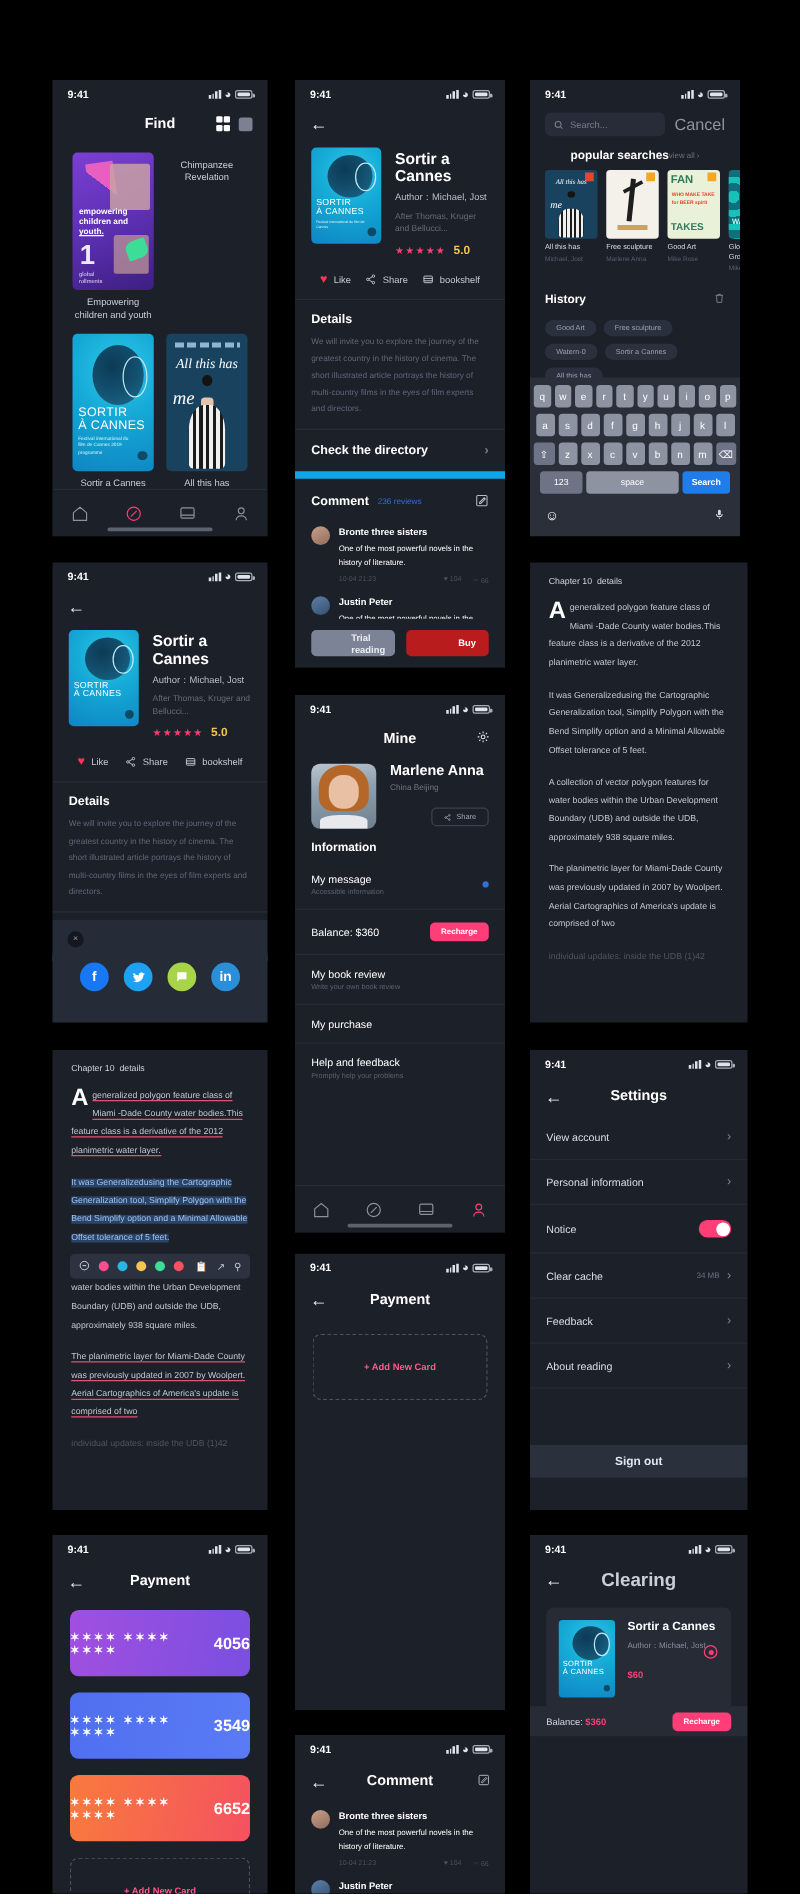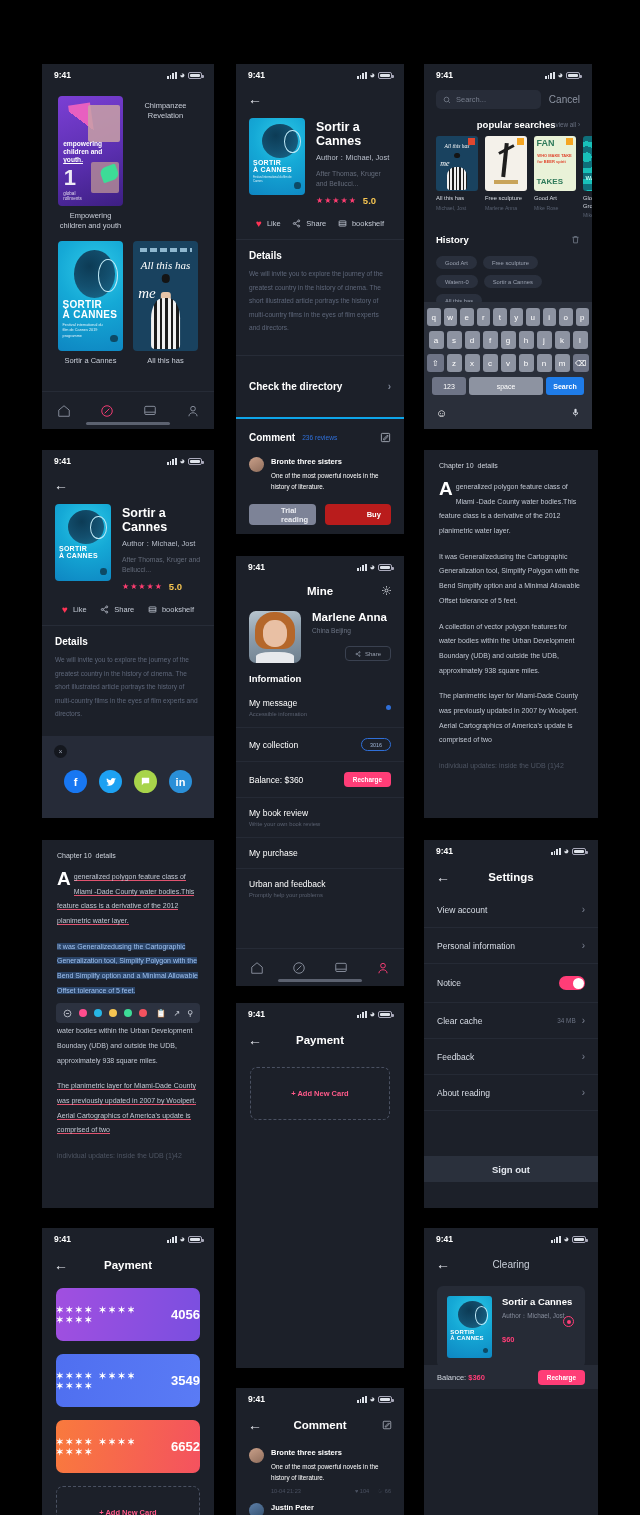--- a/index.html
+++ b/index.html
@@ -68,21 +68,21 @@
   .cov-gor .face::before,.cov-gor .face::after{content:'';position:absolute;top:14%;width:22%;height:30%;background:#1b1b1b;border-radius:50%;}
   .cov-gor .face::before{left:-16%} .cov-gor .face::after{right:-16%}
   .cov-gor .muz { position:absolute; left:50%; top:52%; transform:translateX(-50%); width:30%;height:16%;background:#e4d9cf;border-radius:50%;}
   .cov-gor .ttl { position:absolute; left:0; right:0; bottom:21%; text-align:center; font-size:11px; font-weight:bold; color:#fff; letter-spacing:.5px; line-height:.95;}
   .cov-gor .tag { position:absolute; left:50%; transform:translateX(-50%); bottom:11%; background:#1b1b1b; color:#fff; font-size:4.4px; padding:1.5px 6px; white-space:nowrap;}
   .cov-gor .stamp { position:absolute; right:10%; top:6%; width:16%; height:14%; background:#e9e5dd;}
 
   .cov-sortir { background:radial-gradient(circle at 58% 26%, #2ec9e8 0%, #15a9d6 42%, #0e86c2 100%); }
   .cov-sortir .orb { position:absolute; left:24%; top:8%; width:64%; height:44%; border-radius:50%; background:radial-gradient(circle at 38% 34%, #0c3b55 0%, #134f6e 50%, #1a6d8f 100%); }
   .cov-sortir .ring { position:absolute; right:8%; top:16%; width:30%; height:30%; border:1.5px solid #bfe9f6; border-radius:50%;}
-  .cov-sortir .stxt { position:absolute; left:7%; top:53%; font-size:10px; font-weight:bold; color:#fff; line-height:1.05; letter-spacing:.3px;}
+  .cov-sortir .stxt { position:absolute; left:7%; top:53%; font-size:10px; font-weight:normal; color:#fff; line-height:1.05; letter-spacing:.3px;}
   .cov-sortir .ssub { position:absolute; left:7%; top:74%; right:22%; font-size:3.8px; color:#dff3fb; line-height:1.5;}
   .cov-sortir .badge { position:absolute; right:8%; bottom:8%; width:12%; aspect-ratio:1; background:#0d4a66; border-radius:50%;}
 
   .cov-all { background:#19425f; }
   .cov-all .hdr { position:absolute; left:10%; right:10%; top:6%; height:4px; background:repeating-linear-gradient(to right,#8fb7cf 0 7px, transparent 7px 10px);}
   .cov-all .script { position:absolute; left:8%; right:8%; top:16%; font-family:"Liberation Serif",serif; font-style:italic; font-size:11px; color:#fff; text-align:center; line-height:1.1;}
   .cov-all .me { position:absolute; left:8%; top:40%; font-family:"Liberation Serif",serif; font-style:italic; font-size:15px; color:#fff;}
   .cov-all .head { position:absolute; left:50%; top:30%; transform:translateX(-50%); width:13%; aspect-ratio:1; background:#141414; border-radius:50%;}
   .cov-all .body { position:absolute; left:50%; bottom:2%; transform:translateX(-50%); width:46%; height:46%;
       background:repeating-linear-gradient(to right,#f0f0f0 0 3px, #1b1b1b 3px 5.5px); border-radius:40% 40% 4px 4px;}
@@ -103,22 +103,22 @@
   .stars { margin-top:6px; display:flex; align-items:center; gap:3px;}
   .stars .s { color:#ff3d71; font-size:8px; letter-spacing:1px;}
   .stars .v { color:#f5c451; font-size:9.5px; font-weight:bold; margin-left:3px;}
 
   .actions { display:flex; justify-content:space-between; padding:12px 20px 10px; border-bottom:1px solid #272c37;}
   .act { display:flex; align-items:center; gap:5px; font-size:7.5px; color:#c4cad5;}
   .heart { color:#ff3355; font-size:10px;}
 
   .sect-h { font-size:10px; font-weight:bold; padding:10px 13px 6px;}
   .dtext2 { font-size:6.6px; color:#5e677a; line-height:2.05; padding:0 13px;}
-  .row-link { display:flex; align-items:center; justify-content:space-between; padding:25px 13px;
-      border-top:1px solid #272c37; border-bottom:2px solid #0ea5e9; margin-top:20px;}
+  .row-link { display:flex; align-items:center; justify-content:space-between; padding:11px 13px;
+      border-top:1px solid #272c37; border-bottom:6px solid #0ea5e9; margin-top:8px;}
   .row-link span { font-size:10px; font-weight:bold;}
   .chev { color:#7d8494; font-size:10px;}
 
   .cmt-head { display:flex; align-items:center; padding:10px 13px 2px; }
   .cmt-head b { font-size:10px;}
   .cmt-head em { font-style:normal; font-size:6.6px; color:#2f6fd8; margin-left:7px;}
   .cmt { padding:8px 13px 0; }
   .cmt-row { display:flex; gap:7px;}
   .av { width:15px;height:15px;border-radius:50%; flex:none; background:linear-gradient(150deg,#caa089,#8e6d5c);}
   .av.b { background:linear-gradient(150deg,#5d7fa8,#34506e);}
@@ -137,22 +137,22 @@
   .share-x { position:absolute; left:12px; top:9px; width:13px;height:13px;border-radius:50%;background:#14171e;
      display:flex;align-items:center;justify-content:center;font-size:7px;color:#9aa1b0;}
   .share-ic { position:absolute; left:0; right:0; top:34px; display:flex; justify-content:space-around; padding:0 16px;}
   .sic { width:23px;height:23px;border-radius:50%;display:flex;align-items:center;justify-content:center;font-size:11px;font-weight:bold;color:#fff;}
   .sic.fb{background:#1877f2;} .sic.tw{background:#1da1f2;} .sic.wa{background:#a8d44a;} .sic.li{background:#2a8fd8;}
 
   
   .search-row { display:flex; align-items:center; gap:8px; padding:4px 12px 8px;}
   .search-box { flex:1; height:19px; background:#272c38; border-radius:5px; display:flex; align-items:center; gap:5px; padding:0 7px;}
   .search-ph { font-size:7.5px; color:#767d8c;}
-  .cancel { font-size:10px; color:#8d94a2;}
-  .pop-head { display:flex; align-items:center; justify-content:flex-end; padding:2px 12px 6px;}
+  .cancel { font-size:13px; color:#8d94a2;}
+  .pop-head { display:flex; align-items:center; justify-content:center; padding:2px 12px 6px;}
   .pop-head b { font-size:9.5px;}
   .pop-head span { font-size:6.3px; color:#6a7policy;}
   .pop-head .va { font-size:6.3px; color:#6a7182;}
   .pop-scroll { display:flex; gap:7px; padding:0 12px; overflow:hidden;}
   .pop-it { width:42px; flex:none;}
   .pop-cov { width:42px; height:55px; border-radius:3px; overflow:hidden; position:relative;}
   .pop-n { font-size:5.8px; margin-top:4px; color:#d5dae2; line-height:1.3;}
   .pop-a { font-size:5.2px; color:#575f70; margin-top:2px;}
   .cov-sculp { background:#f4f1ea;}
   .cov-sculp .fig{position:absolute;left:42%;top:12%;width:9%;height:62%;background:#1e1e1e;transform:rotate(6deg);}
@@ -278,20 +278,32 @@
             <i></i>
             <i></i>
             <i></i>
           </span>
         <span class="sb-wifi">◕</span>
         <span class="sb-bat">
             <i></i>
           </span>
       </span>
     </div>
+    <div class="navbar">
+      <div class="nav-title">Find</div>
+      <div class="nav-right">
+        <span class="grid-ico">
+            <i></i>
+            <i></i>
+            <i></i>
+            <i></i>
+          </span>
+        <span class="list-ico"></span>
+      </div>
+    </div>
     <div class="book-grid">
       <div class="bk">
         <div class="bk-cover cov-emp">
           <span class="arrow"></span>
             <span class="ph"></span>
             <span class="ph2"></span>
             <span class="grn"></span>
           <span class="ctxt">empowering<br>children and<br><u>youth.</u></span>
           <span class="num">1</span>
           <span class="foot">global<br>rollments</span>
@@ -786,39 +798,35 @@
     </div>
     <div class="info-h">Information</div>
     <div class="mrow">
       <div>
           <div class="t">My message</div>
           <div class="sx">Accessible information</div>
         </div>
       <span class="dot-blue"></span>
     </div>
     <div class="mrow">
-      <div class="t">My collection</div>
-      <span class="pill">3016</span>
-    </div>
-    <div class="mrow">
       <div class="t">Balance: $360</div>
       <span class="recharge">Recharge</span>
     </div>
     <div class="mrow">
       <div>
           <div class="t">My book review</div>
           <div class="sx">Write your own book review</div>
         </div>
     </div>
     <div class="mrow">
       <div class="t">My purchase</div>
     </div>
     <div class="mrow" style="border-bottom:none">
       <div>
-          <div class="t">Urban and feedback</div>
+          <div class="t">Help and feedback</div>
           <div class="sx">Promptly help your problems</div>
         </div>
     </div>
     <div class="tabbar">
       <span>
           <svg width="14" height="14" viewBox="0 0 24 24" fill="none" stroke="#8b919f" stroke-width="1.6">
             <path d="M3 10.5 12 3l9 7.5V21H3z"></path>
           </svg>
         </span>
       <span>
@@ -999,21 +1007,21 @@
             <i></i>
           </span>
           <span class="sb-wifi">◕</span>
           <span class="sb-bat">
             <i></i>
           </span>
         </span>
     </div>
     <div class="navbar" style="height:28px">
       <span class="back">←</span>
-      <div class="nav-title" style="font-size:10px;font-weight:normal;color:#c9cfd9">Clearing</div>
+      <div class="nav-title" style="font-size:15px;font-weight:bold;color:#c9cfd9">Clearing</div>
     </div>
     <div class="clr-card">
       <div class="clr-cov cov-sortir">
         <span class="orb"></span>
           <span class="ring"></span>
         <span class="stxt" style="font-size:6px">SORTIR<br>À CANNES</span>
         <span class="badge"></span>
       </div>
       <div style="flex:1">
         <div class="clr-t">Sortir a Cannes</div>

